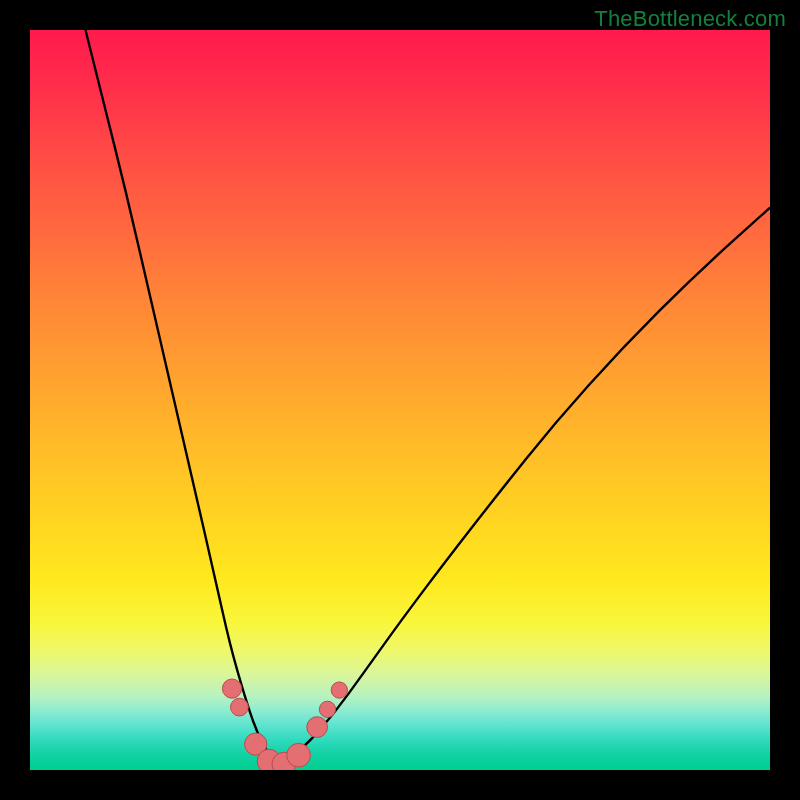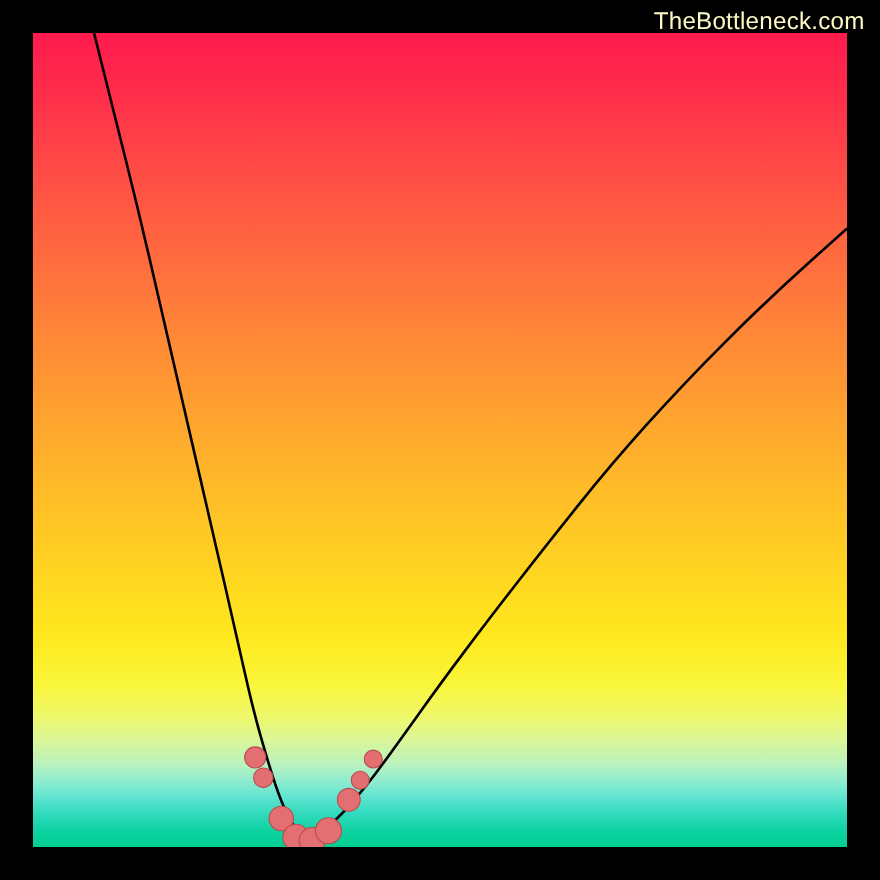--- a/index.html
+++ b/index.html
@@ -44,21 +44,21 @@
     );
   }
   .curves {
     position: absolute;
     inset: 0;
   }
   .watermark {
     position: absolute;
     top: 6px;
     right: 14px;
-    color: #fef9c3;
+    color: #15803d;
     font-size: 22px;
     font-weight: 500;
     letter-spacing: 0.2px;
     user-select: none;
   }
 </style>
 </head>
 <body>
 
 <div class="frame">

